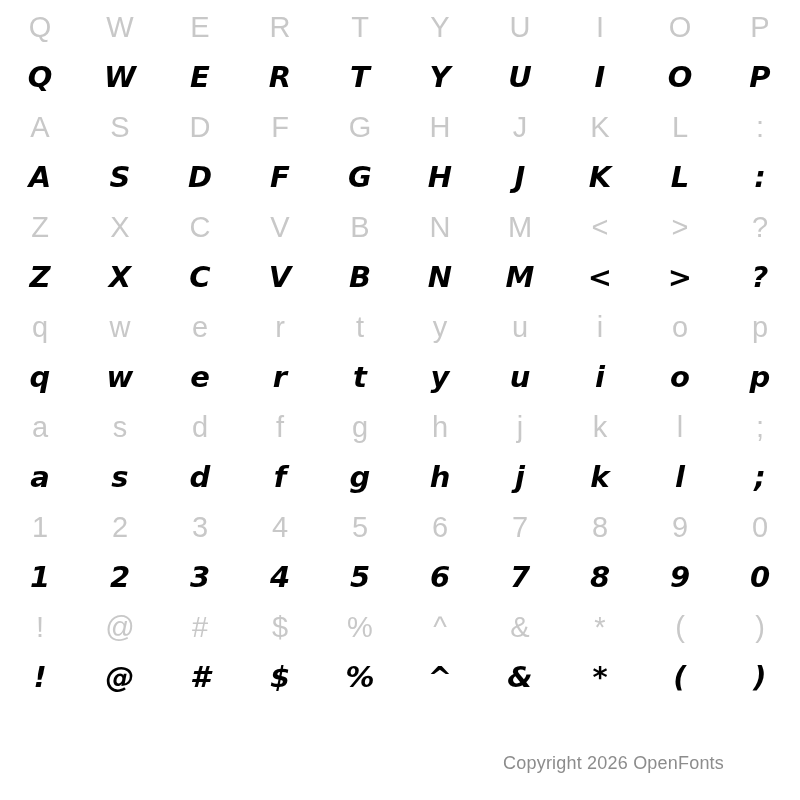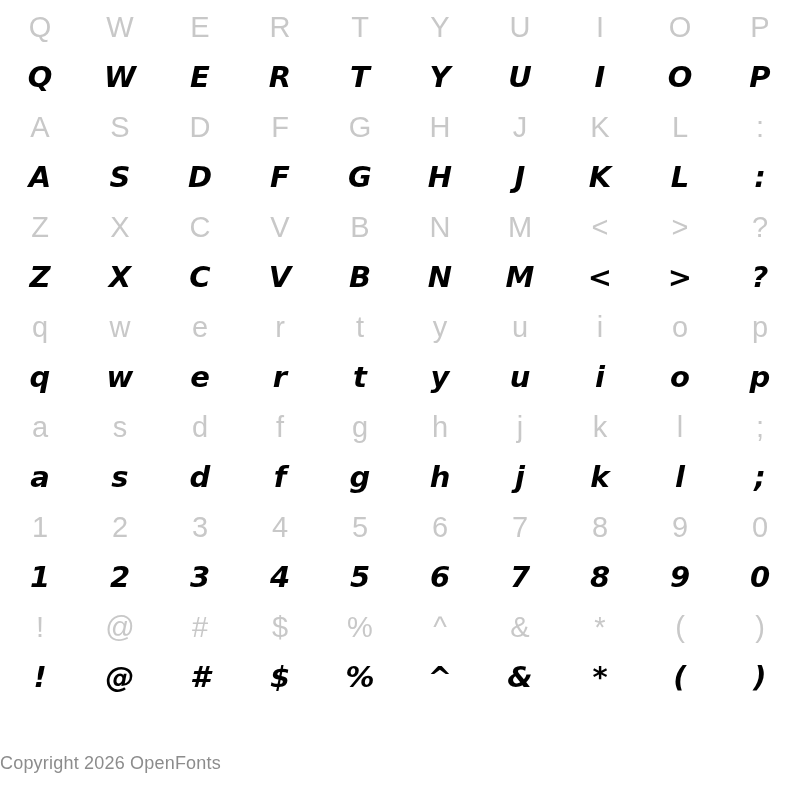--- a/index.html
+++ b/index.html
@@ -46,20 +46,21 @@
     font-family: "DejaVu Sans", sans-serif;
     font-size: 29px;
     font-weight: 700;
     font-style: italic;
   }
   .footer {
     position: absolute;
     left: 0;
     right: 0;
     bottom: 26px;
+    text-align: right;
     padding-right: 76px;
     color: #8c8c8c;
     font-family: "Liberation Sans", sans-serif;
     font-size: 18px;
     letter-spacing: 0.2px;
   }
 </style>
 </head>
 <body>
 

